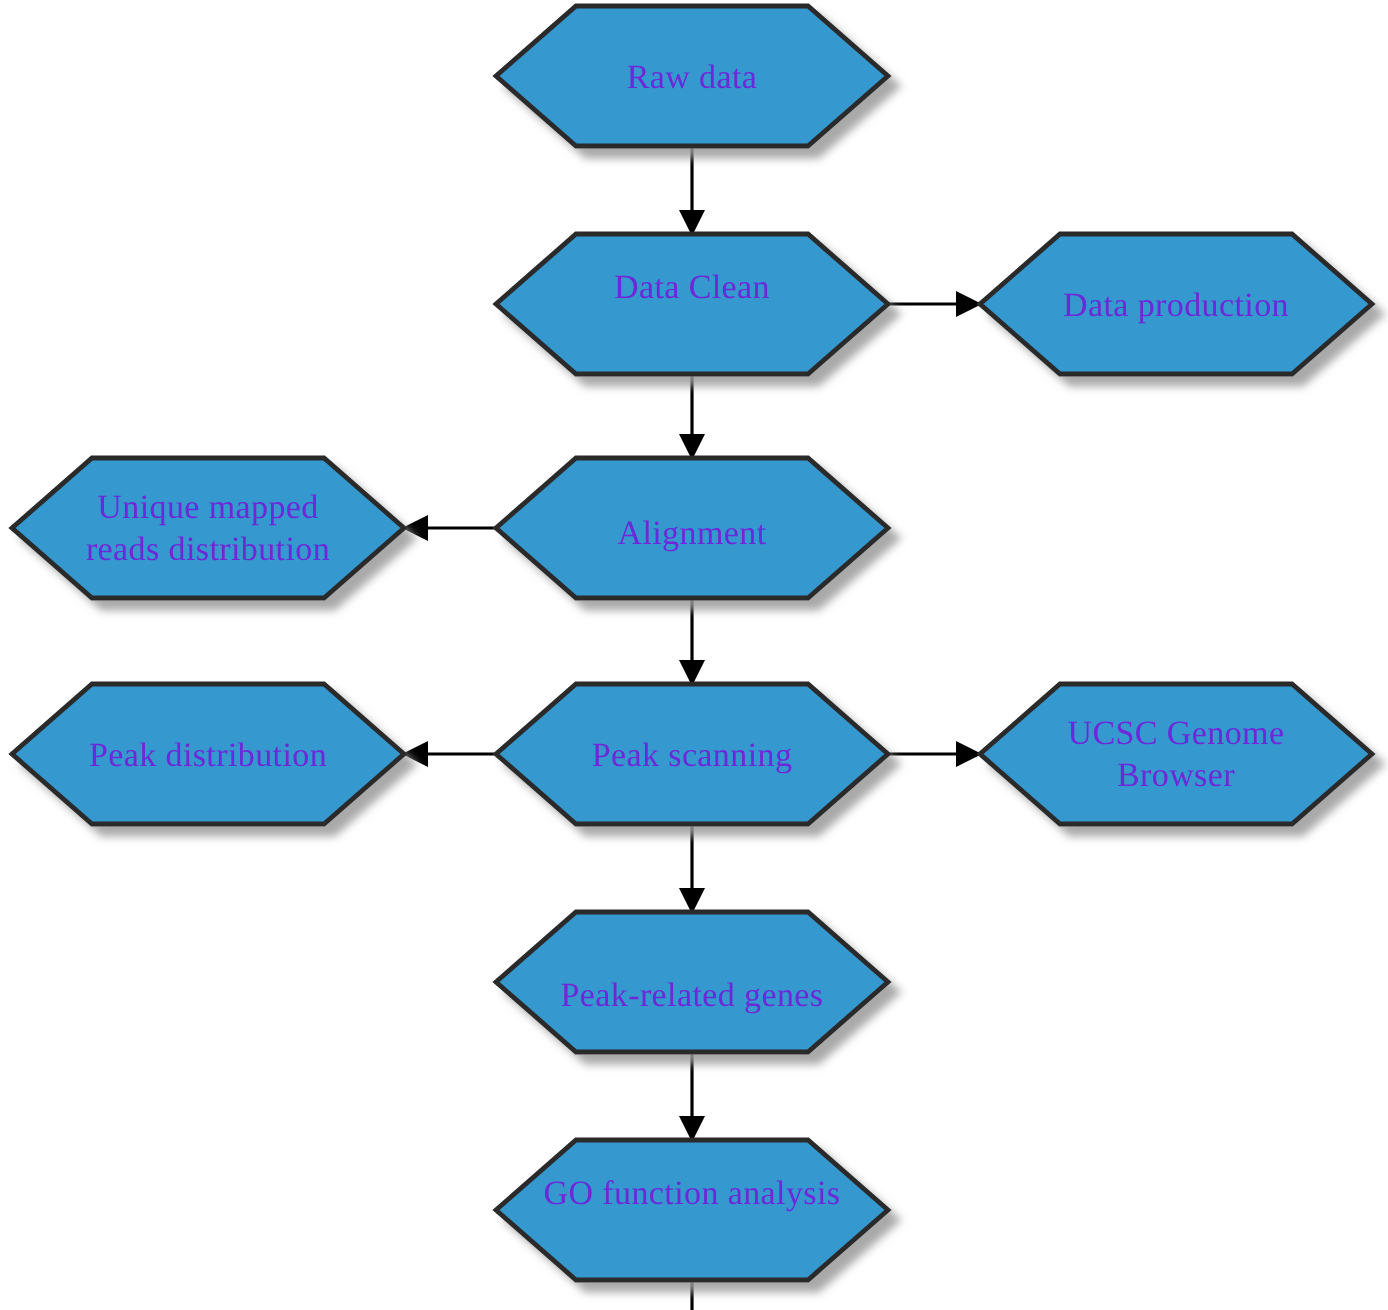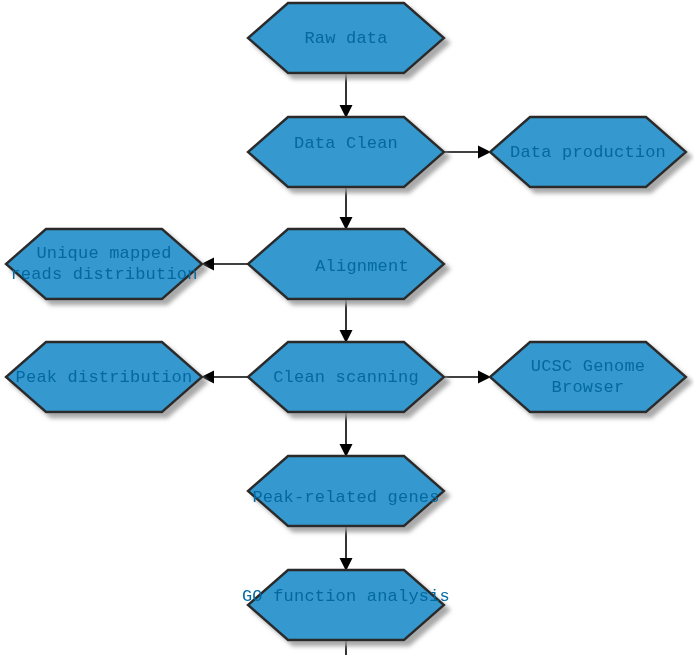--- a/index.html
+++ b/index.html
@@ -21,22 +21,22 @@
     top: 0;
     width: 694px;
     height: 655px;
     display: block;
   }
   .node-label {
     position: absolute;
     display: flex;
     align-items: center;
     justify-content: center;
-    color: #0369a1;
-    font-family: Liberation Mono, monospace;
+    color: #6d28d9;
+    font-family: Liberation Serif, serif;
     font-size: 17px;
     line-height: 21px;
     text-align: center;
     white-space: pre-line;
     pointer-events: none;
     letter-spacing: 0.2px;
   }
 </style>
 </head>
 <body>
@@ -99,23 +99,23 @@
         <polygon points="46,342 162,342 202,377 162,412 46,412 6,377" fill="#3498ce" stroke="#2b2b2b" stroke-width="2.4" stroke-linejoin="miter" filter="url(#node-shadow)"></polygon>
         <polygon points="530,342 646,342 686,377 646,412 530,412 490,377" fill="#3498ce" stroke="#2b2b2b" stroke-width="2.4" stroke-linejoin="miter" filter="url(#node-shadow)"></polygon>
         <polygon points="288,456 404,456 444,491 404,526 288,526 248,491" fill="#3498ce" stroke="#2b2b2b" stroke-width="2.4" stroke-linejoin="miter" filter="url(#node-shadow)"></polygon>
         <polygon points="288,570 404,570 444,605 404,640 288,640 248,605" fill="#3498ce" stroke="#2b2b2b" stroke-width="2.4" stroke-linejoin="miter" filter="url(#node-shadow)"></polygon>
       </g>
   </svg>
   <div id="labels-layer">
       <div class="node-label" style="left: 226px; top: 3px; width: 240px; height: 70px;">Raw data</div>
       <div class="node-label" style="left: 226px; top: 117px; width: 240px; height: 52px;">Data Clean</div>
       <div class="node-label" style="left: 468px; top: 117px; width: 240px; height: 70px;">Data production</div>
-      <div class="node-label" style="left: 242px; top: 229px; width: 240px; height: 75px;">Alignment</div>
+      <div class="node-label" style="left: 226px; top: 229px; width: 240px; height: 75px;">Alignment</div>
       <div class="node-label" style="left: -16px; top: 229px; width: 240px; height: 70px;">Unique mapped
 reads distribution</div>
-      <div class="node-label" style="left: 226px; top: 342px; width: 240px; height: 70px;">Clean scanning</div>
+      <div class="node-label" style="left: 226px; top: 342px; width: 240px; height: 70px;">Peak scanning</div>
       <div class="node-label" style="left: -16px; top: 342px; width: 240px; height: 70px;">Peak distribution</div>
       <div class="node-label" style="left: 468px; top: 342px; width: 240px; height: 70px;">UCSC Genome
 Browser</div>
       <div class="node-label" style="left: 226px; top: 456px; width: 240px; height: 82px;">Peak-related genes</div>
       <div class="node-label" style="left: 226px; top: 570px; width: 240px; height: 53px;">GO function analysis</div>
     </div>
 </div>
 
 </body></html>

